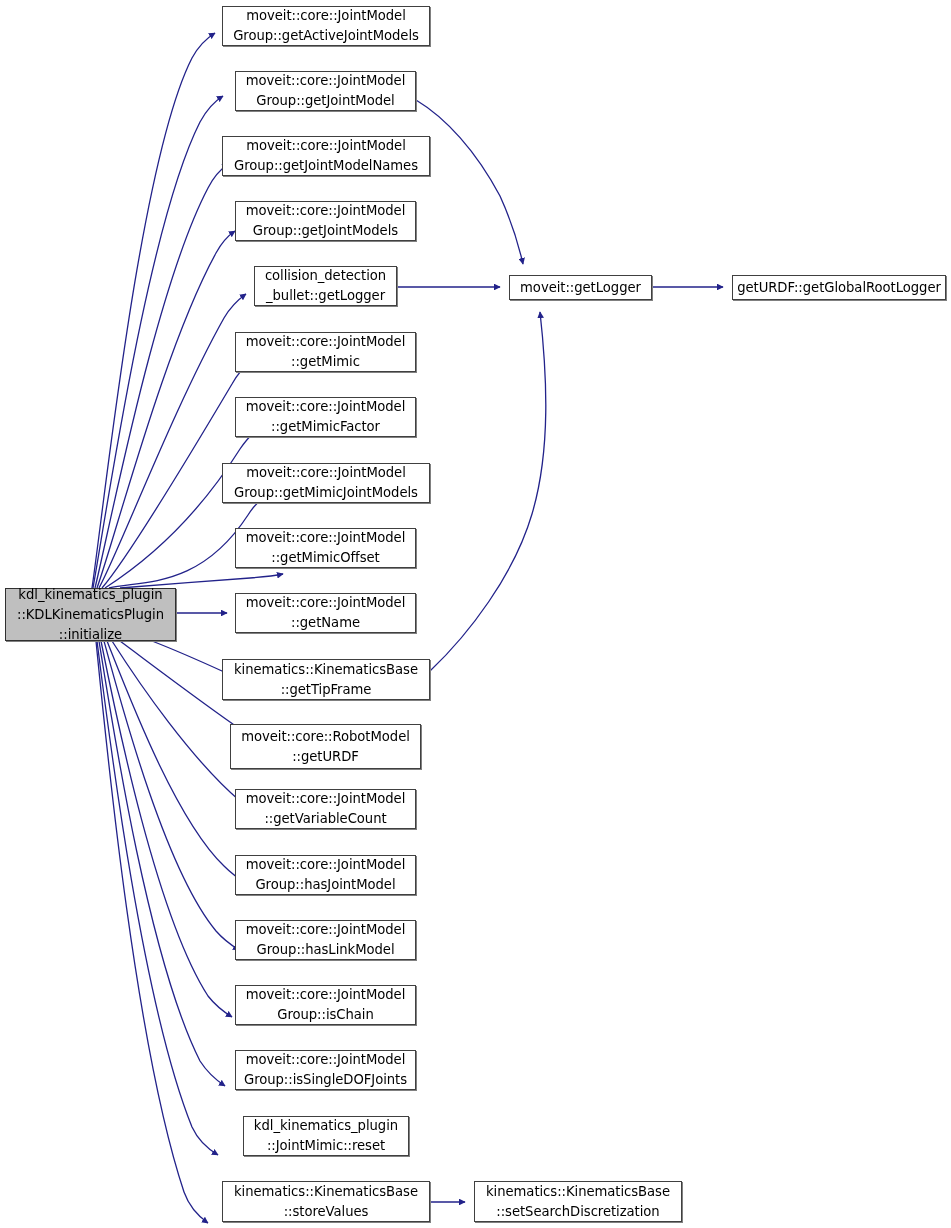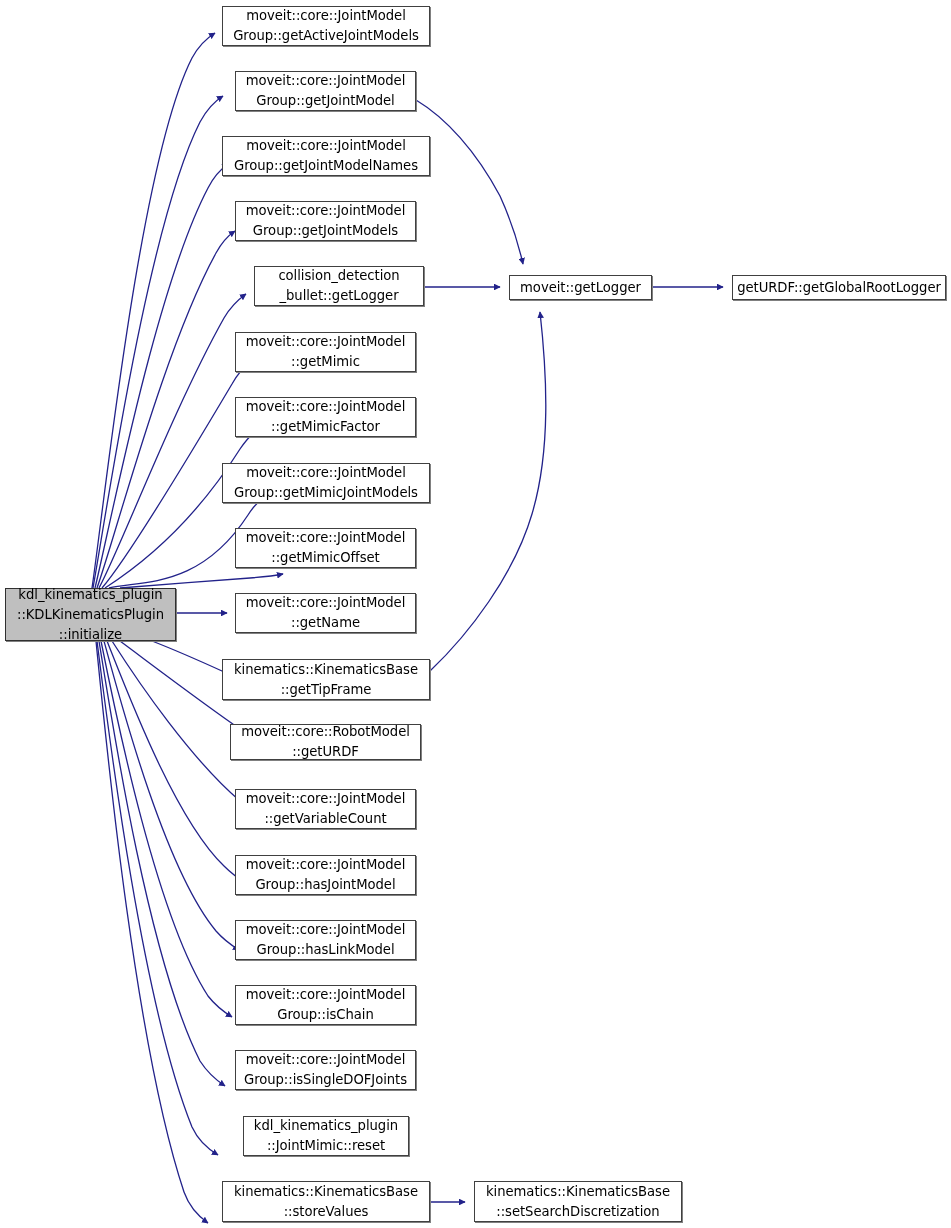--- a/index.html
+++ b/index.html
@@ -101,35 +101,35 @@
 ::KDLKinematicsPlugin
 ::initialize</span></div>
       <div class="node" style="left: 222px; top: 6px; width: 208px; height: 40px;"><span class="node-label">moveit::core::JointModel
 Group::getActiveJointModels</span></div>
       <div class="node" style="left: 235px; top: 71px; width: 181px; height: 40px;"><span class="node-label">moveit::core::JointModel
 Group::getJointModel</span></div>
       <div class="node" style="left: 222px; top: 136px; width: 208px; height: 40px;"><span class="node-label">moveit::core::JointModel
 Group::getJointModelNames</span></div>
       <div class="node" style="left: 235px; top: 201px; width: 181px; height: 40px;"><span class="node-label">moveit::core::JointModel
 Group::getJointModels</span></div>
-      <div class="node" style="left: 254px; top: 266px; width: 170px; height: 40px;"><span class="node-label">collision_detection
+      <div class="node" style="left: 254px; top: 266px; width: 143px; height: 40px;"><span class="node-label">collision_detection
 _bullet::getLogger</span></div>
       <div class="node" style="left: 235px; top: 332px; width: 181px; height: 40px;"><span class="node-label">moveit::core::JointModel
 ::getMimic</span></div>
       <div class="node" style="left: 235px; top: 397px; width: 181px; height: 40px;"><span class="node-label">moveit::core::JointModel
 ::getMimicFactor</span></div>
       <div class="node" style="left: 222px; top: 463px; width: 208px; height: 40px;"><span class="node-label">moveit::core::JointModel
 Group::getMimicJointModels</span></div>
       <div class="node" style="left: 235px; top: 528px; width: 181px; height: 40px;"><span class="node-label">moveit::core::JointModel
 ::getMimicOffset</span></div>
       <div class="node" style="left: 235px; top: 593px; width: 181px; height: 40px;"><span class="node-label">moveit::core::JointModel
 ::getName</span></div>
       <div class="node" style="left: 222px; top: 659px; width: 208px; height: 41px;"><span class="node-label">kinematics::KinematicsBase
 ::getTipFrame</span></div>
-      <div class="node" style="left: 230px; top: 724px; width: 191px; height: 36px;"><span class="node-label">moveit::core::RobotModel
+      <div class="node" style="left: 230px; top: 724px; width: 191px; height: 45px;"><span class="node-label">moveit::core::RobotModel
 ::getURDF</span></div>
       <div class="node" style="left: 235px; top: 789px; width: 181px; height: 40px;"><span class="node-label">moveit::core::JointModel
 ::getVariableCount</span></div>
       <div class="node" style="left: 235px; top: 855px; width: 181px; height: 40px;"><span class="node-label">moveit::core::JointModel
 Group::hasJointModel</span></div>
       <div class="node" style="left: 235px; top: 920px; width: 181px; height: 40px;"><span class="node-label">moveit::core::JointModel
 Group::hasLinkModel</span></div>
       <div class="node" style="left: 235px; top: 985px; width: 181px; height: 40px;"><span class="node-label">moveit::core::JointModel
 Group::isChain</span></div>
       <div class="node" style="left: 235px; top: 1050px; width: 181px; height: 40px;"><span class="node-label">moveit::core::JointModel

